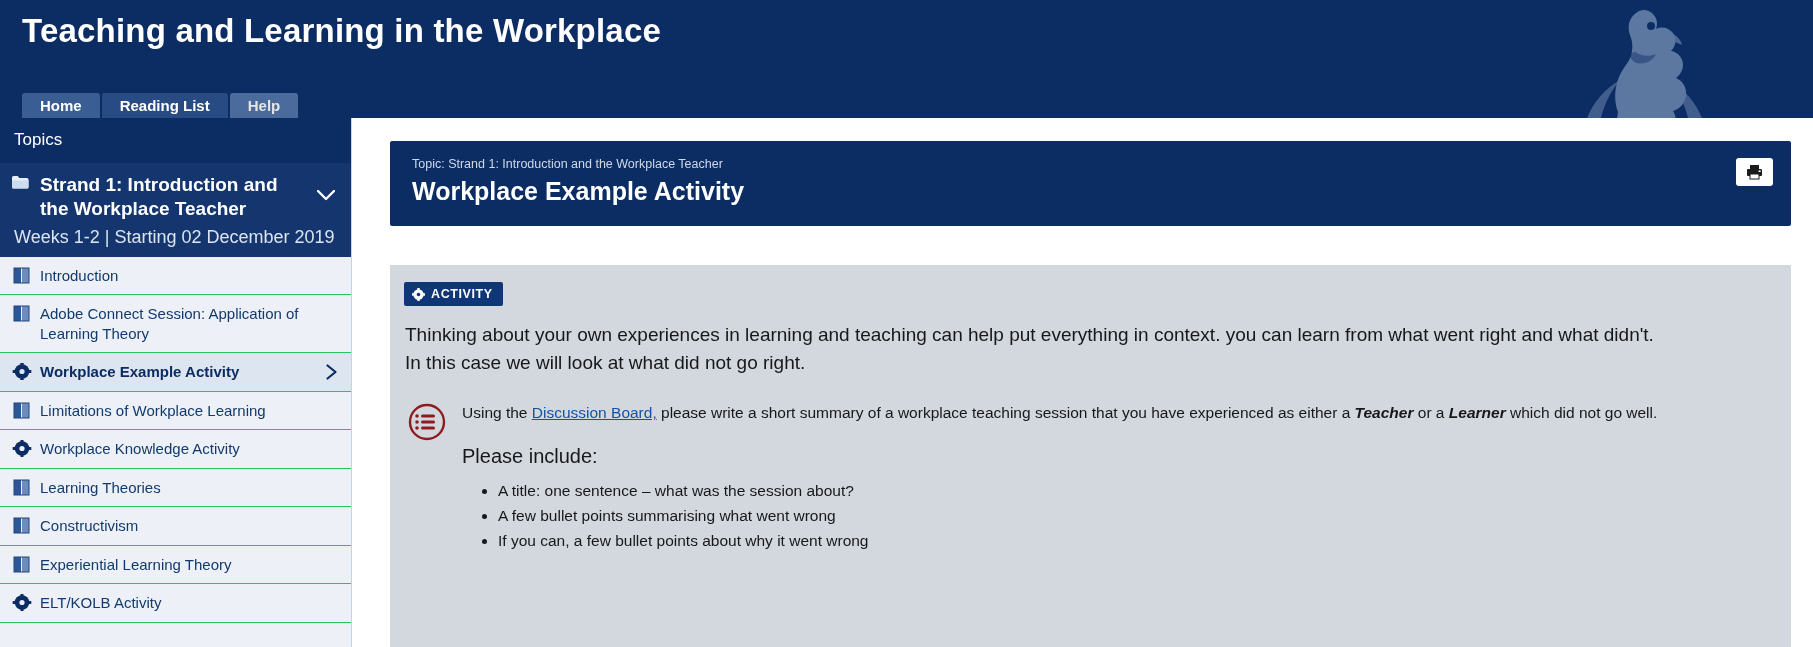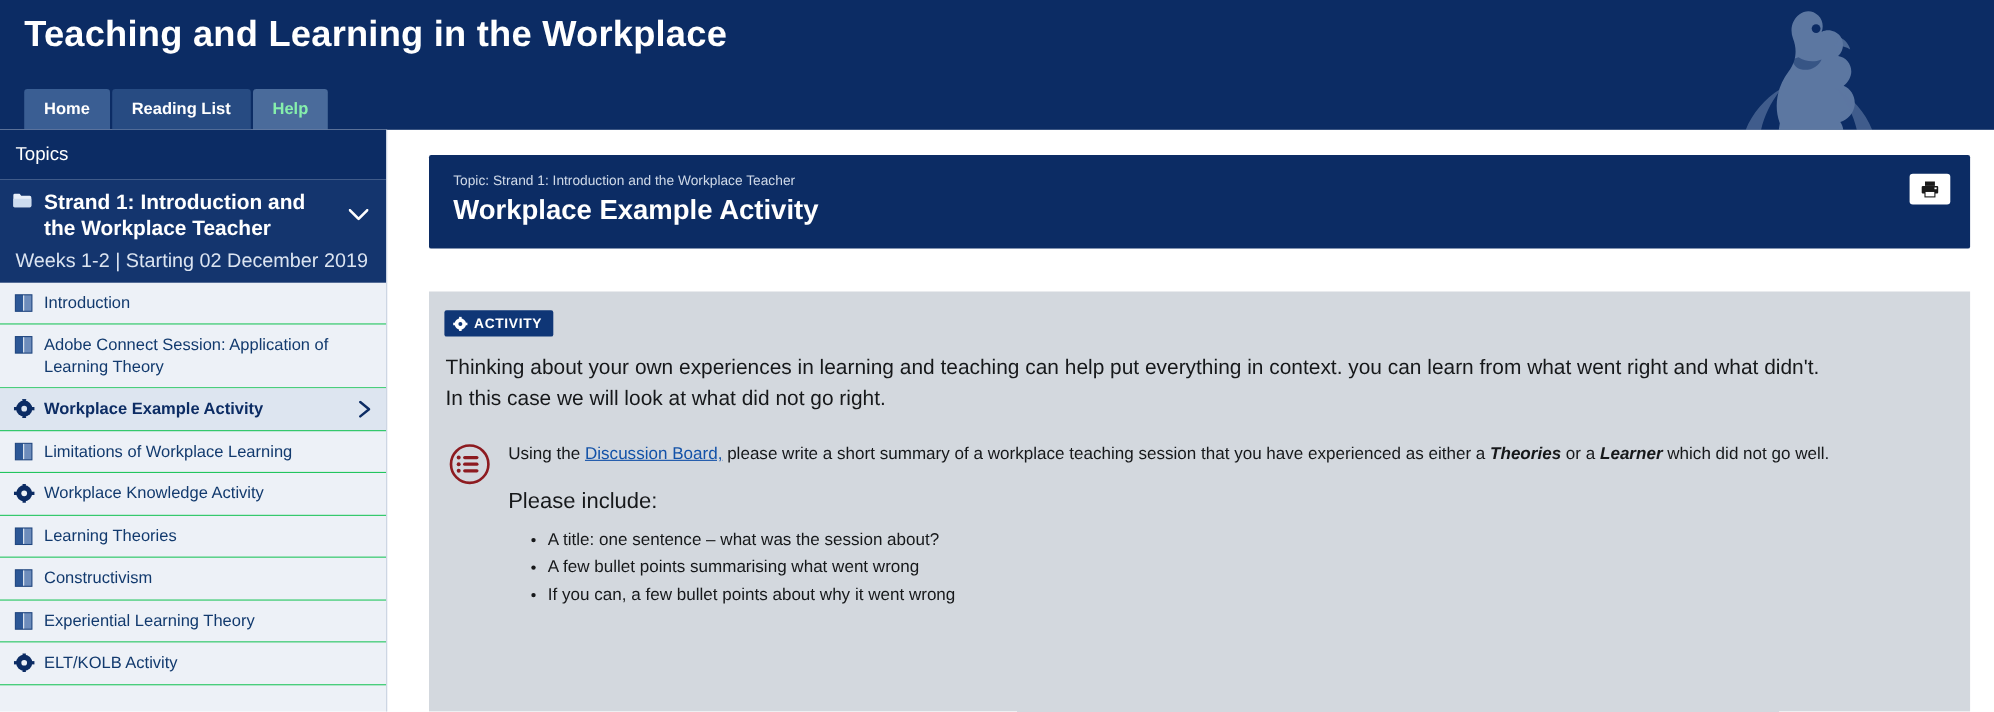--- a/index.html
+++ b/index.html
@@ -37,39 +37,39 @@
   }
   .nav-tabs {
     position: absolute;
     left: 22px;
     bottom: 0;
     display: flex;
     align-items: flex-end;
     gap: 2px;
   }
   .nav-tab {
-    height: 37px;
+    height: 25px;
     padding: 0 18px;
     display: flex;
     align-items: center;
     color: #ffffff;
     font-size: 15px;
     font-weight: bold;
     background: #274b82;
     border-top-left-radius: 3px;
     border-top-right-radius: 3px;
     cursor: pointer;
     white-space: nowrap;
   }
   .nav-tab.active {
     background: #3a5e93;
   }
   .nav-tab.muted {
     background: #4a6b9b;
-    color: #86efac;
+    color: #e5e5e5;
   }
 
   
   .page {
     position: relative;
     display: flex;
     align-items: flex-start;
     height: 529px;
   }
 
@@ -444,21 +444,21 @@
           <rect x="13" y="11.5" width="14" height="3" rx="1.5" fill="#8d1b20"></rect>
           <rect x="13" y="17.5" width="14" height="3" rx="1.5" fill="#8d1b20"></rect>
           <rect x="13" y="23.5" width="14" height="3" rx="1.5" fill="#8d1b20"></rect>
           <circle cx="9" cy="13" r="1.8" fill="#8d1b20"></circle>
           <circle cx="9" cy="19" r="1.8" fill="#8d1b20"></circle>
           <circle cx="9" cy="25" r="1.8" fill="#8d1b20"></circle>
         </svg>
 
         <div class="task-body">
           <div class="task-line">
-            <span>Using the </span><a href="#">Discussion Board,</a><span> please write a short summary of a workplace teaching session that you have experienced as either a </span><em class="bold-italic">Theories</em><span> or a </span><em class="bold-italic">Learner</em><span> which did not go well.</span>
+            <span>Using the </span><a href="#">Discussion Board,</a><span> please write a short summary of a workplace teaching session that you have experienced as either a </span><em class="bold-italic">Teacher</em><span> or a </span><em class="bold-italic">Learner</em><span> which did not go well.</span>
           </div>
 
           <div class="please-include">Please include:</div>
 
           <ul class="include-list">
             <li>A title: one sentence – what was the session about?</li>
             <li>A few bullet points summarising what went wrong</li>
             <li>If you can, a few bullet points about why it went wrong</li>
           </ul>
         </div>

